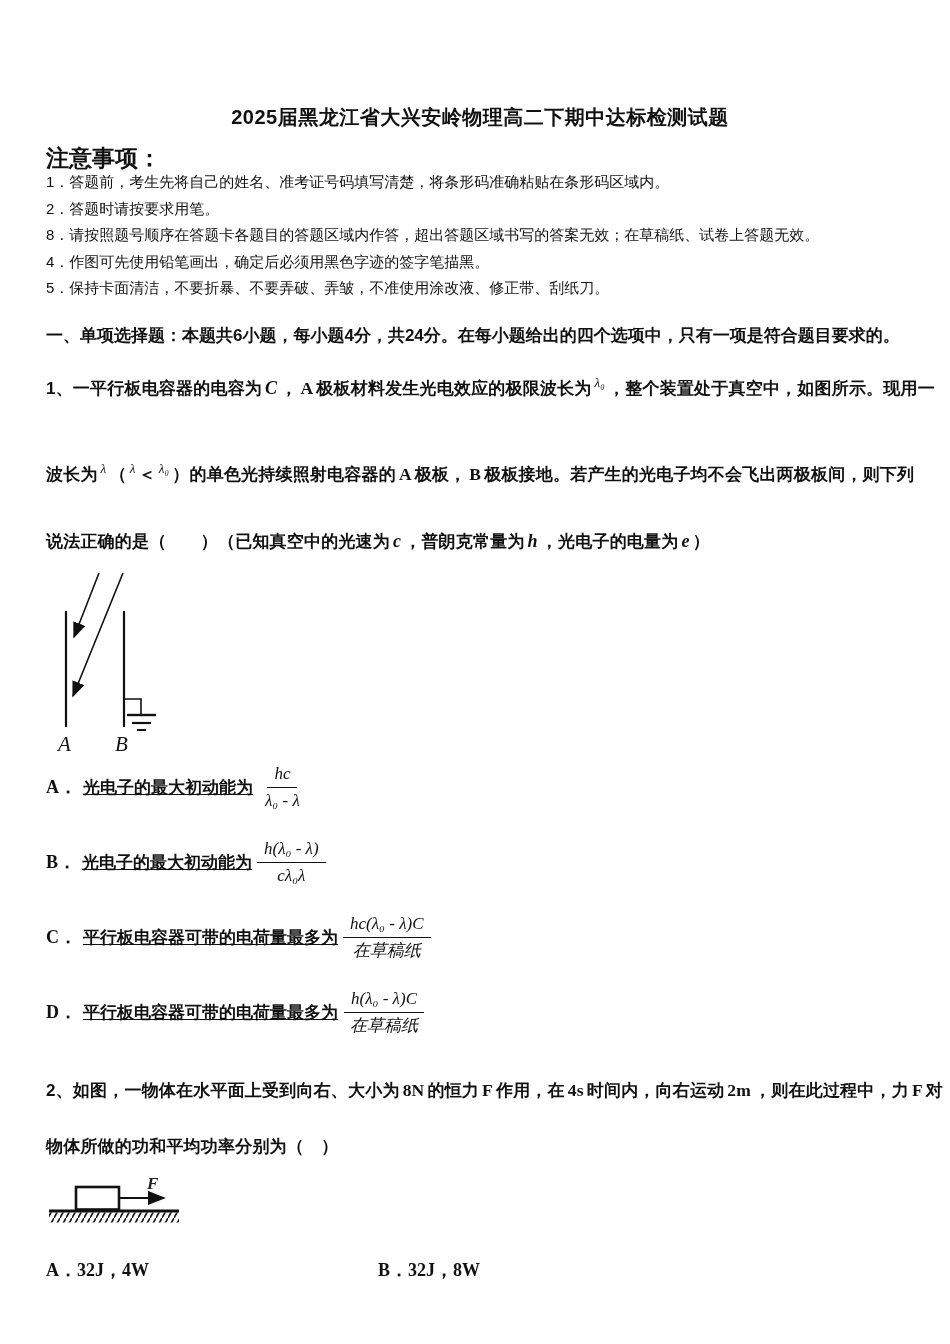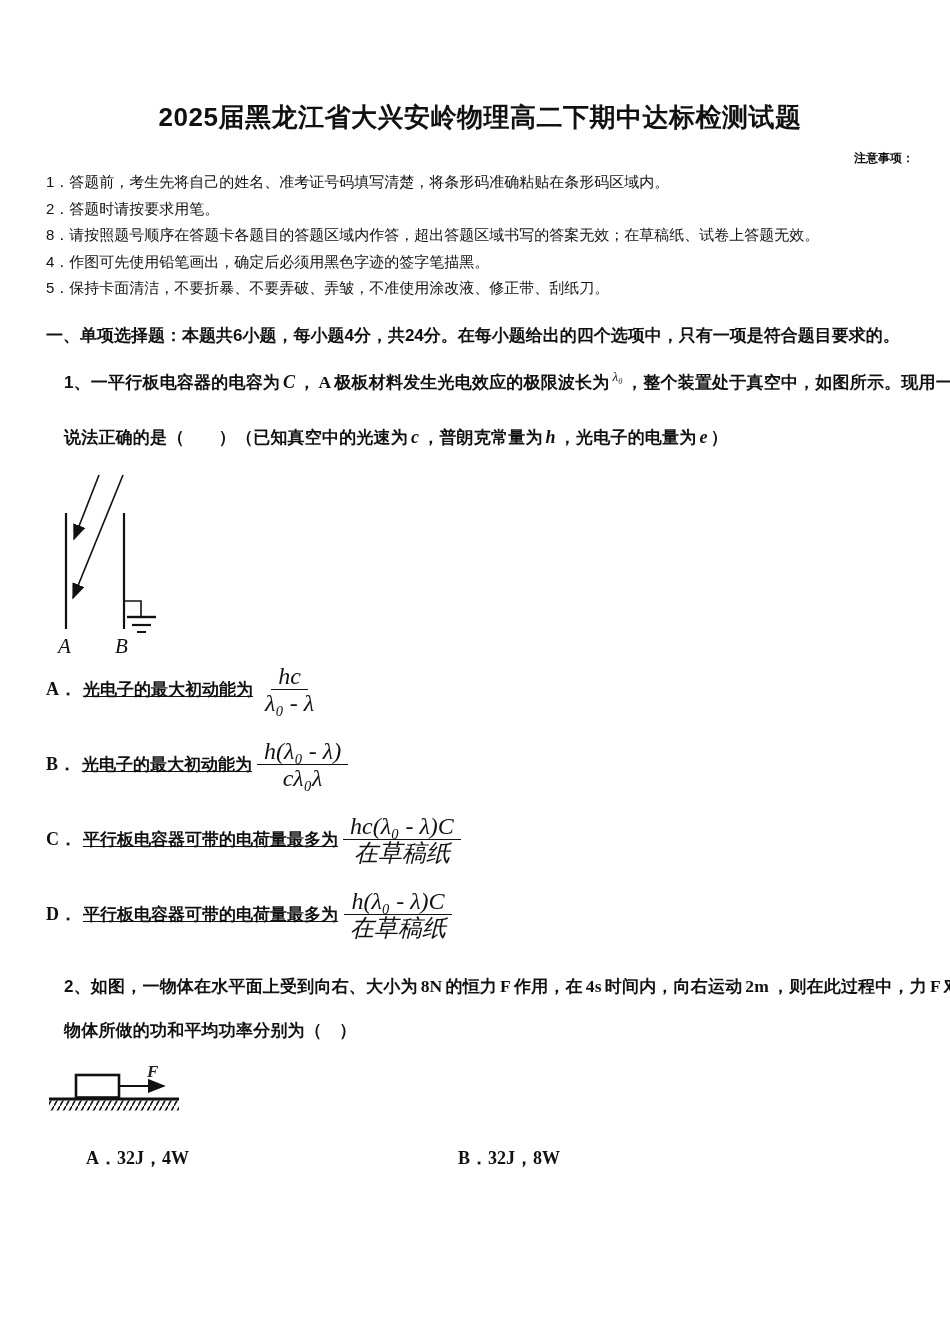--- a/index.html
+++ b/index.html
@@ -3,27 +3,27 @@
 <meta charset="utf-8">
 <style>
   html,body{margin:0;padding:0;}
   body{
     width:950px;height:1344px;background:#ffffff;color:#111;
     font-family:"Liberation Sans","DejaVu Sans",sans-serif;
     overflow:hidden;
   }
   .page{box-sizing:border-box;width:950px;height:1344px;padding:102px 36px 0 46px;}
   .title{
-    margin:0;text-align:center;font-size:26px;font-weight:700;letter-spacing:0.5px;
+    margin:0;text-align:center;font-size:20px;font-weight:700;letter-spacing:0.5px;
     line-height:30px;white-space:nowrap;
   }
-  .notice-heading{margin-top:15px;font-size:12px;font-weight:600;line-height:22px;text-align:right;}
+  .notice-heading{margin-top:15px;font-size:23px;font-weight:600;line-height:22px;}
   .notice-item{font-size:15px;font-weight:400;line-height:26.5px;white-space:nowrap;}
   .section-header{margin-top:22px;font-size:17px;font-weight:600;line-height:24px;white-space:nowrap;}
-  .qline{margin:18px;font-size:17px;font-weight:600;line-height:26px;white-space:nowrap;letter-spacing:0.2px;}
+  .qline{margin:0;font-size:17px;font-weight:600;line-height:38px;white-space:nowrap;letter-spacing:0.2px;}
   .mt-q1l1{margin-top:16px;}
   .mt-q1l2{margin-top:42px;}
   .mt-q1l3{margin-top:28px;}
   .mt-q2l1{margin-top:34px;}
   .mt-q2l2{margin-top:18px;}
   
   .seg-var{font-family:"Liberation Serif","DejaVu Serif",serif;font-style:italic;font-weight:600;font-size:18px;padding:0 3px;}
   .seg-rm{font-family:"Liberation Serif","DejaVu Serif",serif;font-weight:600;font-size:17.5px;padding:0 3px;}
   .seg-rb{font-family:"Liberation Serif","DejaVu Serif",serif;font-weight:700;font-size:17.5px;padding:0 3px;}
   .seg-lam{font-family:"Liberation Serif","DejaVu Serif",serif;font-style:italic;font-weight:400;font-size:13px;vertical-align:7px;padding:0 3px;}
@@ -32,27 +32,27 @@
   .figure2{display:block;margin:8px 0 0 2px;}
   svg line, svg polyline{stroke:#111;}
   
   .opt-row{display:flex;align-items:center;margin-top:26px;}
   .opt-row.first{margin-top:4px;}
   .opt-label{font-family:"Liberation Serif","DejaVu Serif",serif;font-weight:700;font-size:18px;margin-right:6px;}
   .opt-text{font-size:17px;font-weight:700;margin-right:5px;white-space:nowrap;text-decoration:underline;}
   .frac{
     display:inline-flex;flex-direction:column;align-items:center;
     font-family:"Liberation Serif","DejaVu Serif",serif;font-style:italic;
-    font-size:24px;line-height:22px;
+    font-size:17px;line-height:22px;
   }
   .frac .num{border-bottom:1.6px solid #111;padding:0 7px 2px;}
   .frac .den{padding:2px 7px 0;}
   
   .opt2-row{display:flex;margin-top:22px;}
-  .opt2{font-family:"Liberation Serif","DejaVu Serif",serif;font-weight:700;font-size:18px;white-space:nowrap;margin-left:40px;}
+  .opt2{font-family:"Liberation Serif","DejaVu Serif",serif;font-weight:700;font-size:18px;white-space:nowrap;}
   .opt2.col1{width:332px;}
 </style>
 </head>
 <body>
 
 <div class="page">
 
   <h1 class="title">2025届黑龙江省大兴安岭物理高二下期中达标检测试题</h1>
 
   <div>
@@ -60,20 +60,21 @@
     <div class="notice-item">1．答题前，考生先将自己的姓名、准考证号码填写清楚，将条形码准确粘贴在条形码区域内。</div>
     <div class="notice-item">2．答题时请按要求用笔。</div>
     <div class="notice-item">8．请按照题号顺序在答题卡各题目的答题区域内作答，超出答题区域书写的答案无效；在草稿纸、试卷上答题无效。</div>
     <div class="notice-item">4．作图可先使用铅笔画出，确定后必须用黑色字迹的签字笔描黑。</div>
     <div class="notice-item">5．保持卡面清洁，不要折暴、不要弄破、弄皱，不准使用涂改液、修正带、刮纸刀。</div>
   </div>
 
   <div class="section-header">一、单项选择题：本题共6小题，每小题4分，共24分。在每小题给出的四个选项中，只有一项是符合题目要求的。</div>
 
   <p class="qline mt-q1l1">1、一平行板电容器的电容为<span class="seg-var">C</span>，<span class="seg-rm">A</span>极板材料发生光电效应的极限波长为<span class="seg-lam">λ₀</span>，整个装置处于真空中，如图所示。现用一</p>
+  <p class="qline mt-q1l2">波长为<span class="seg-lam">λ</span>（<span class="seg-lam">λ</span>＜<span class="seg-lam">λ₀</span>）的单色光持续照射电容器的<span class="seg-rm">A</span>极板，<span class="seg-rm">B</span>极板接地。若产生的光电子均不会飞出两极板间，则下列</p>
   <p class="qline mt-q1l3">说法正确的是（　　）（已知真空中的光速为<span class="seg-var">c</span>，普朗克常量为<span class="seg-var">h</span>，光电子的电量为<span class="seg-var">e</span>）</p>
 
   <svg class="figure1" width="180" height="192" viewBox="0 0 180 192">
     <defs>
       <marker id="arr1" markerWidth="12" markerHeight="10" refX="9" refY="4" orient="auto">
         <path d="M0,0 L10,4 L0,8 Z" fill="#111"></path>
       </marker>
     </defs>
     <line x1="47" y1="6" x2="22" y2="70" stroke-width="1.6" marker-end="url(#arr1)"></line>
     <line x1="71" y1="6" x2="21" y2="129" stroke-width="1.6" marker-end="url(#arr1)"></line>

